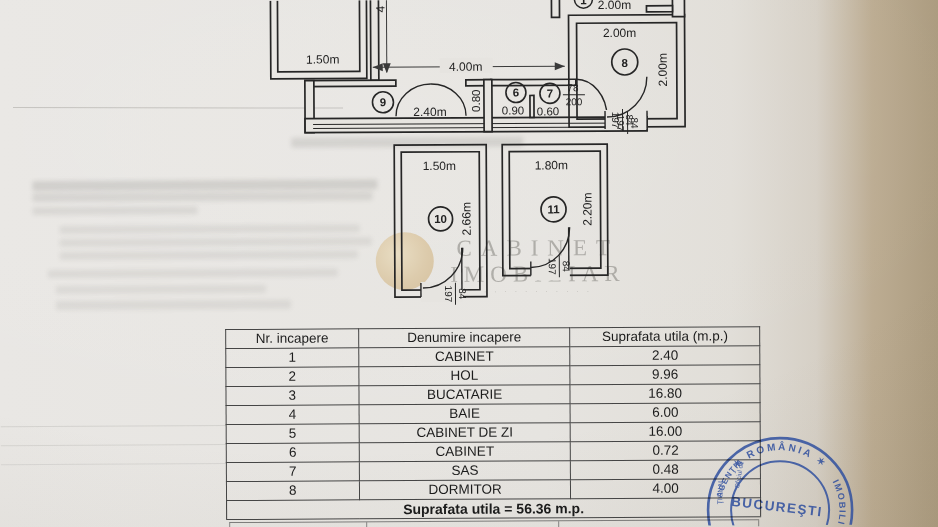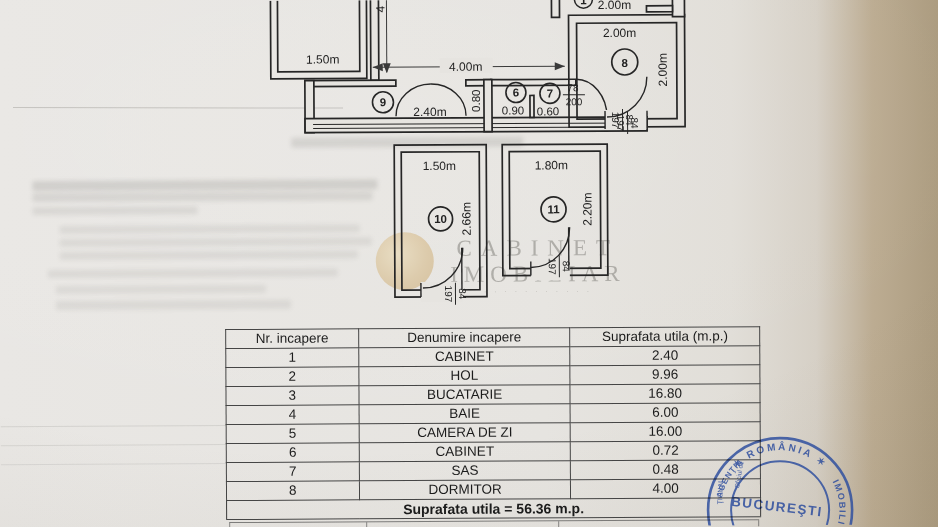--- a/index.html
+++ b/index.html
@@ -215,21 +215,21 @@
             <td>BUCATARIE</td>
             <td>16.80</td>
           </tr>
     <tr>
             <td>4</td>
             <td>BAIE</td>
             <td>6.00</td>
           </tr>
     <tr>
             <td>5</td>
-            <td>CAMERA DE ZI</td>
+            <td>CABINET DE ZI</td>
             <td>16.00</td>
           </tr>
     <tr>
             <td>6</td>
             <td>CABINET</td>
             <td>0.72</td>
           </tr>
     <tr>
             <td>7</td>
             <td>SAS</td>

